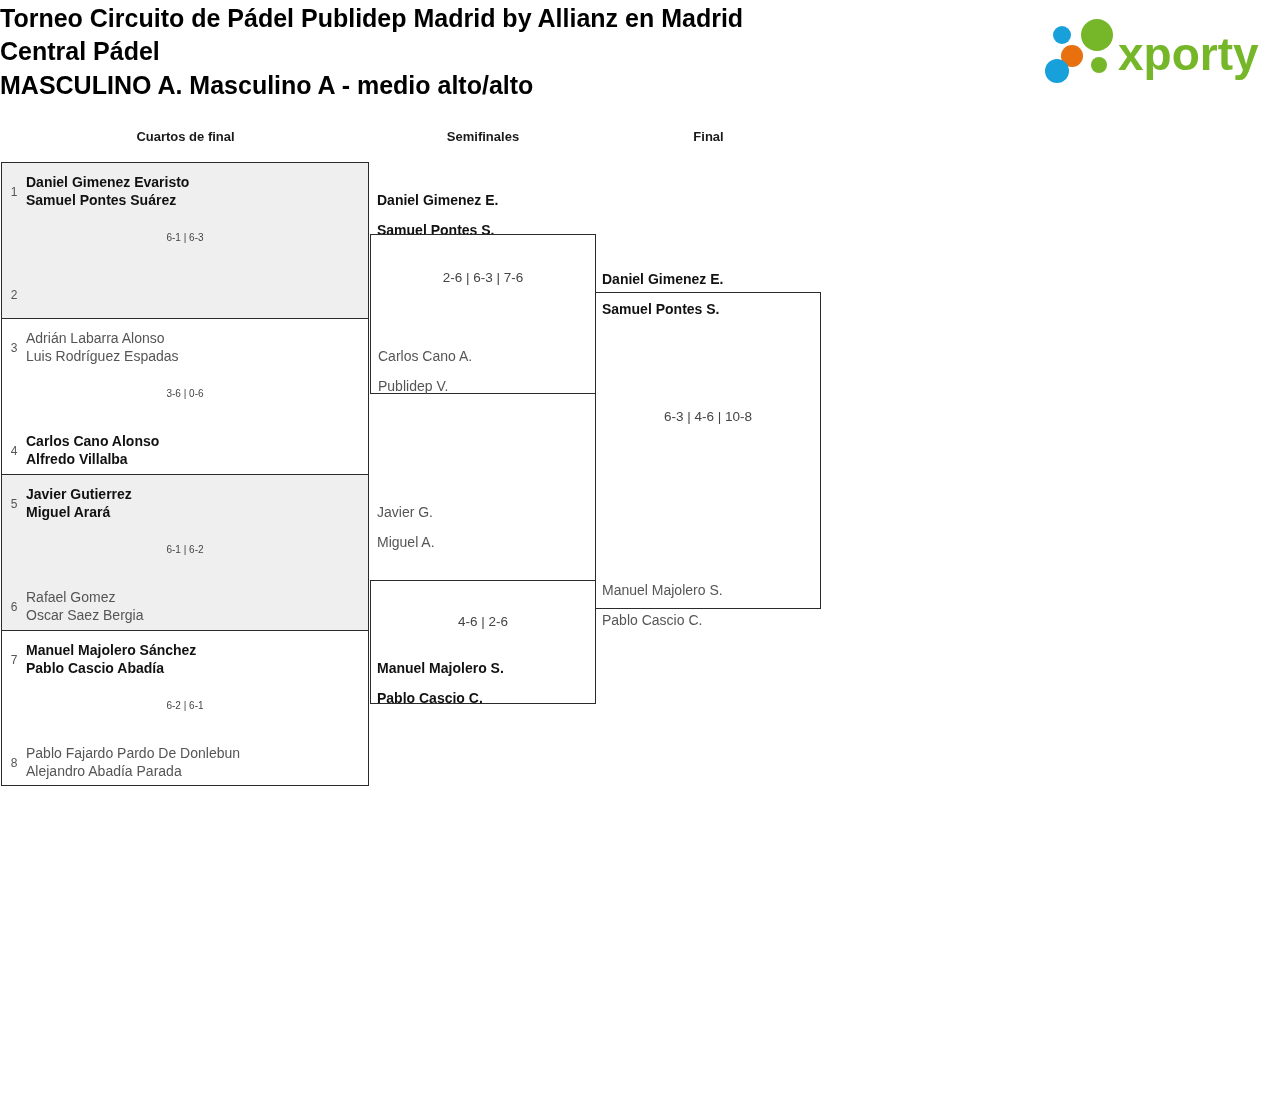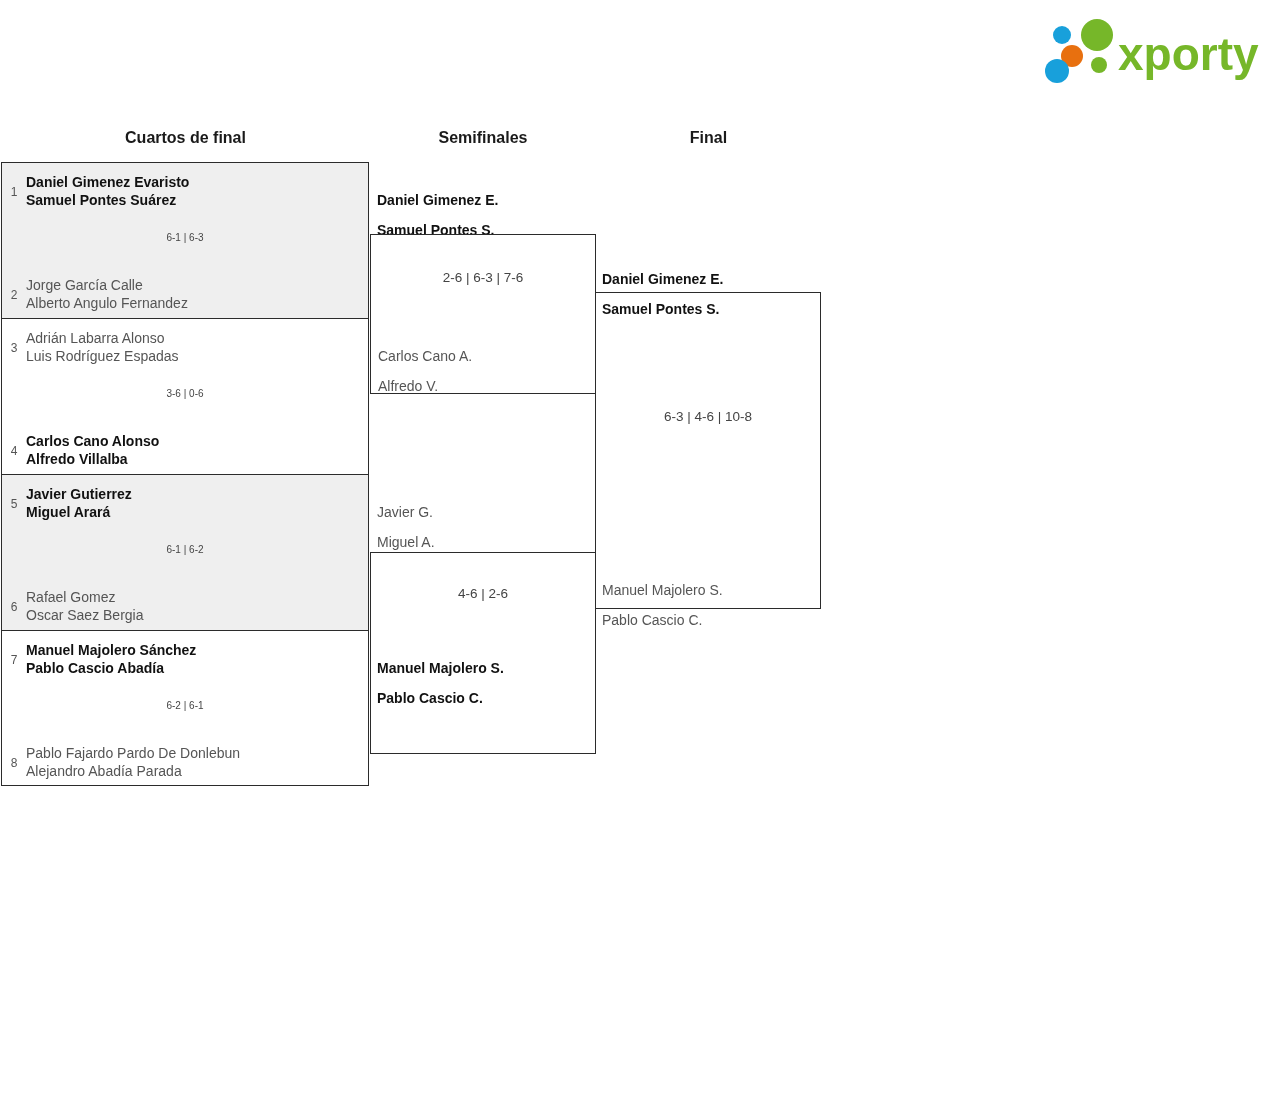--- a/index.html
+++ b/index.html
@@ -16,21 +16,21 @@
   #title-block{
     position:absolute;left:0;top:2px;width:830px;
     font-size:25px;font-weight:bold;line-height:1.33;color:#000;
   }
   #title-block div{white-space:nowrap;}
   #logo{position:absolute;left:1040px;top:18px;width:240px;height:70px;}
   #logo svg{display:block;}
 
   
   .round-header{
-    position:absolute;font-size:16px;font-weight:bold;color:#1a1a1a;
+    position:absolute;font-size:13px;font-weight:bold;color:#1a1a1a;
     text-align:center;top:129px;
   }
   #rh-0{left:1px;width:369px;}
   #rh-1{left:370px;width:226px;text-align:center;}
   #rh-2{left:596px;width:225px;}
 
   
   #bracket{position:absolute;left:0;top:0;width:1280px;height:1114px;}
 
   
@@ -76,20 +76,25 @@
     position:absolute;font-size:14px;line-height:1.28;
   }
   .adv-team div{white-space:nowrap;margin-top:12px;}
   .adv-team.winner{font-weight:bold;color:#111;}
   .adv-team.loser{font-weight:normal;color:#555;}
 </style>
 </head>
 <body>
 
 <div id="header">
+  <div id="title-block">
+    <div>Torneo Circuito de Pádel Publidep Madrid by Allianz en Madrid</div>
+    <div>Central Pádel</div>
+    <div>MASCULINO A. Masculino A - medio alto/alto</div>
+  </div>
 
   <div id="logo">
     <svg width="240" height="70" viewBox="0 0 240 70" xmlns="http://www.w3.org/2000/svg">
       <circle cx="22" cy="17" r="9" fill="#18a0db"></circle>
       <circle cx="57" cy="17" r="16" fill="#76b729"></circle>
       <circle cx="32" cy="38" r="11" fill="#e8700f"></circle>
       <circle cx="59" cy="47" r="8" fill="#76b729"></circle>
       <circle cx="17" cy="53" r="12" fill="#18a0db"></circle>
       <text x="78" y="52" font-family="'Liberation Sans', sans-serif" font-size="46" font-weight="bold" fill="#76b729">xporty</text>
     </svg>
@@ -106,24 +111,20 @@
     <div class="team-row winner" style="top:8px;">
       <div class="seed">1</div>
       <div class="team-names">
         <div>Daniel Gimenez Evaristo</div>
         <div>Samuel Pontes Suárez</div>
       </div>
     </div>
     <div class="score" style="top:69px;">6-1 | 6-3</div>
     <div class="team-row loser" style="top:111px;">
       <div class="seed">2</div>
-      <div class="team-names">
-        <div>Jorge García Calle</div>
-        <div>Alberto Angulo Fernandez</div>
-      </div>
     </div>
   </div>
 
   <div class="qf-box plain" id="qf1" style="top:318px;height:156px;">
     <div class="team-row loser" style="top:8px;">
       <div class="seed">3</div>
       <div class="team-names">
         <div>Adrián Labarra Alonso</div>
         <div>Luis Rodríguez Espadas</div>
       </div>
@@ -176,28 +177,28 @@
 
   <div class="adv-team winner" style="left:377px;top:180px;">
     <div>Daniel Gimenez E.</div>
     <div>Samuel Pontes S.</div>
   </div>
   <div class="conn-box" style="left:370px;top:234px;width:226px;height:160px;">
     <div class="conn-score" style="top:35px;">2-6 | 6-3 | 7-6</div>
   </div>
   <div class="adv-team loser" style="left:378px;top:336px;">
     <div>Carlos Cano A.</div>
-    <div>Alfredo V.</div>
+    <div>Publidep V.</div>
   </div>
 
   <div class="adv-team loser" style="left:377px;top:492px;">
     <div>Javier G.</div>
     <div>Miguel A.</div>
   </div>
-  <div class="conn-box" style="left:370px;top:552px;width:226px;height:202px;">
+  <div class="conn-box" style="left:370px;top:580px;width:226px;height:124px;">
     <div class="conn-score" style="top:33px;">4-6 | 2-6</div>
   </div>
   <div class="adv-team winner" style="left:377px;top:648px;">
     <div>Manuel Majolero S.</div>
     <div>Pablo Cascio C.</div>
   </div>
 
   <div class="adv-team winner" style="left:602px;top:259px;">
     <div>Daniel Gimenez E.</div>
     <div>Samuel Pontes S.</div>

